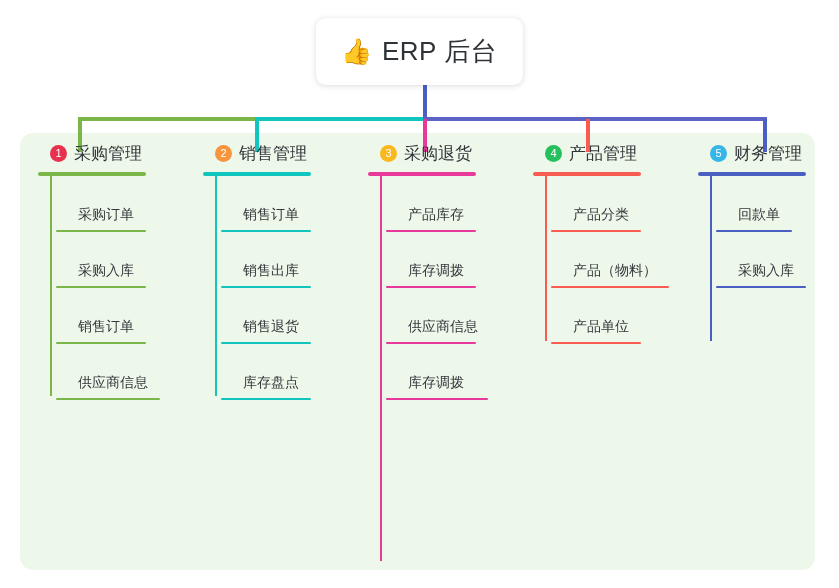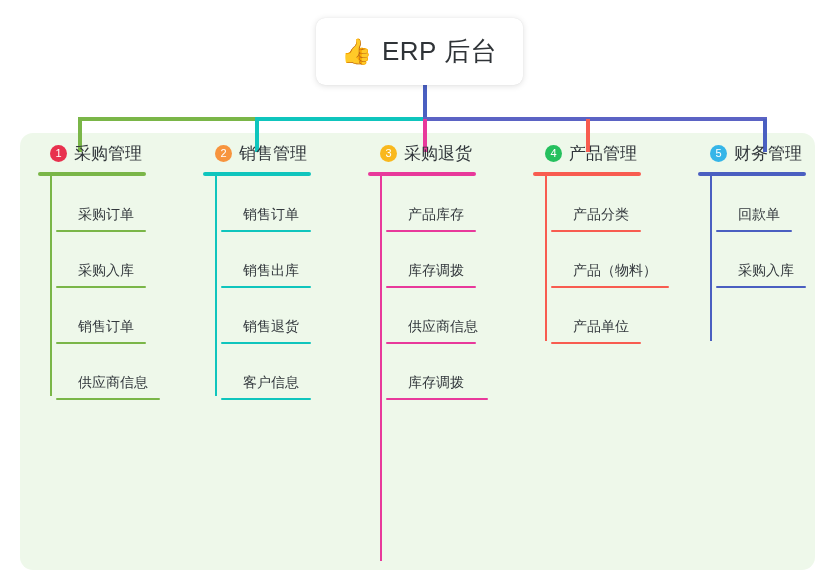--- a/index.html
+++ b/index.html
@@ -207,21 +207,21 @@
         </div>
         <div class="leaf">
           <span class="leaf-label">销售出库</span>
           <div class="leaf-rule" style="background: rgb(15, 197, 189); width: 90px;"></div>
         </div>
         <div class="leaf">
           <span class="leaf-label">销售退货</span>
           <div class="leaf-rule" style="background: rgb(15, 197, 189); width: 90px;"></div>
         </div>
         <div class="leaf">
-          <span class="leaf-label">客户信息</span>
+          <span class="leaf-label">库存盘点</span>
           <div class="leaf-rule" style="background: rgb(15, 197, 189); width: 90px;"></div>
         </div>
       </div>
     </div>
     <div class="column" style="left: 368px;">
       <div class="col-head">
         <span class="badge" style="background: rgb(249, 184, 29);">3</span>
         <span class="col-title">采购退货</span>
       </div>
       <div class="col-rule" style="background: rgb(232, 57, 155); width: 108px;"></div>

